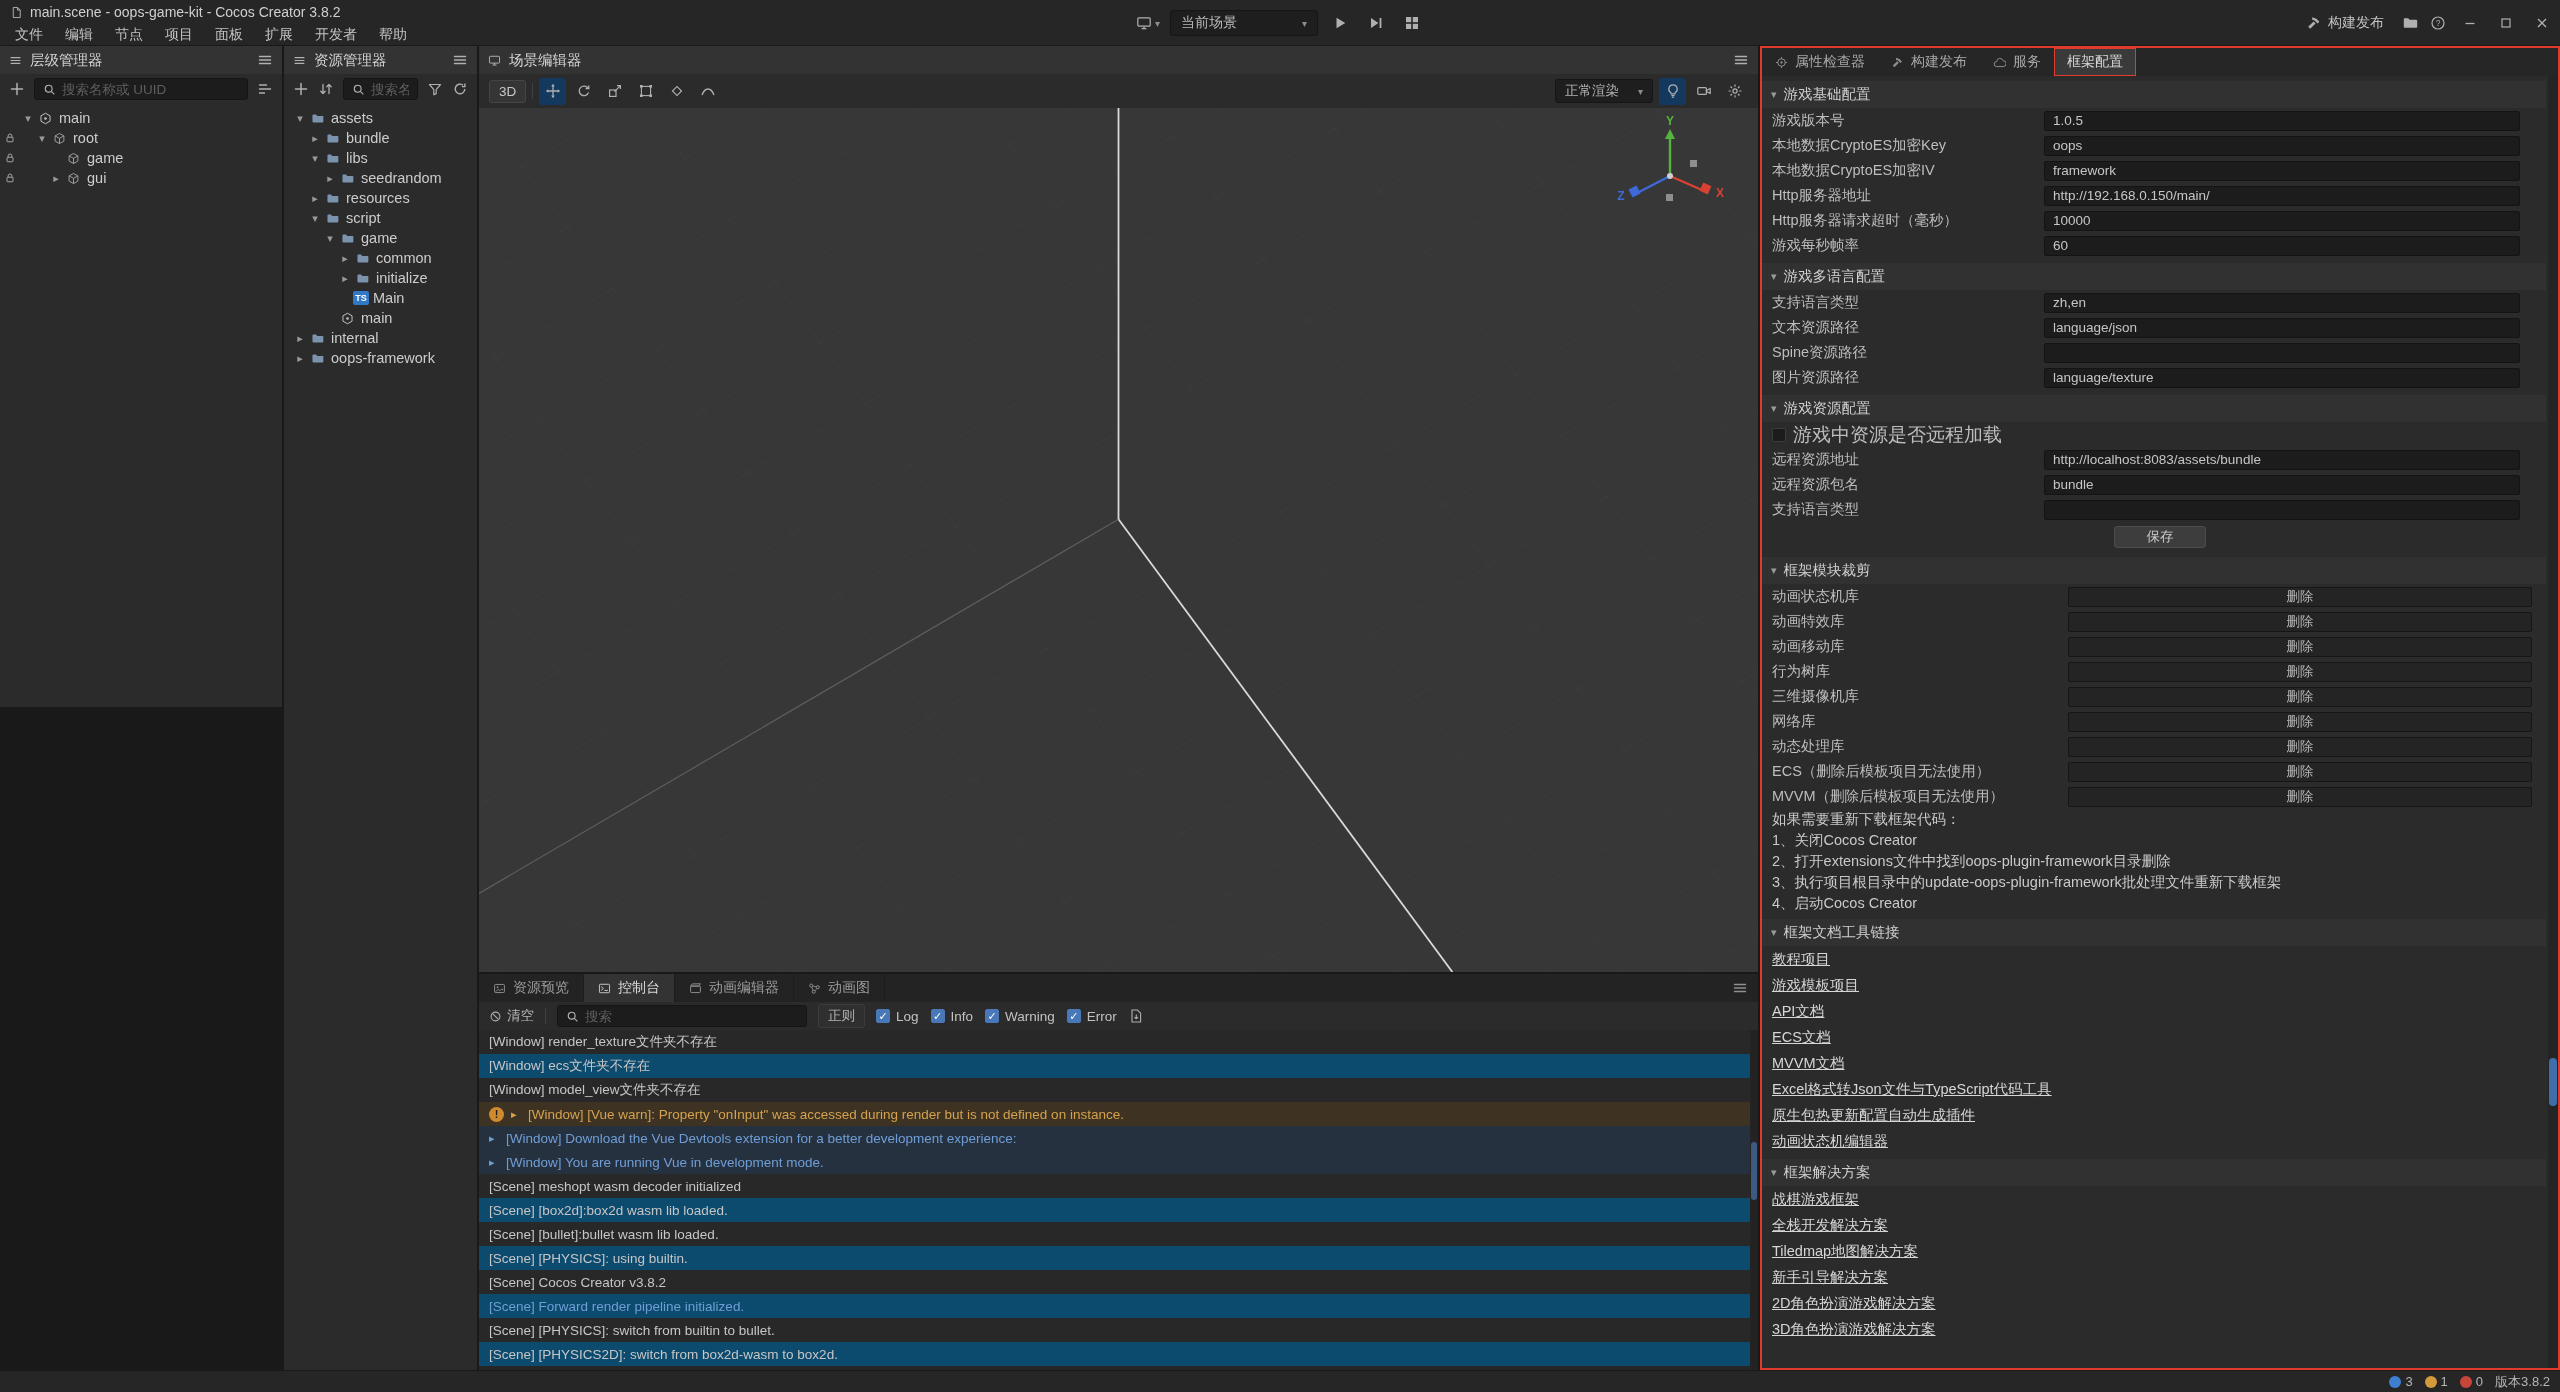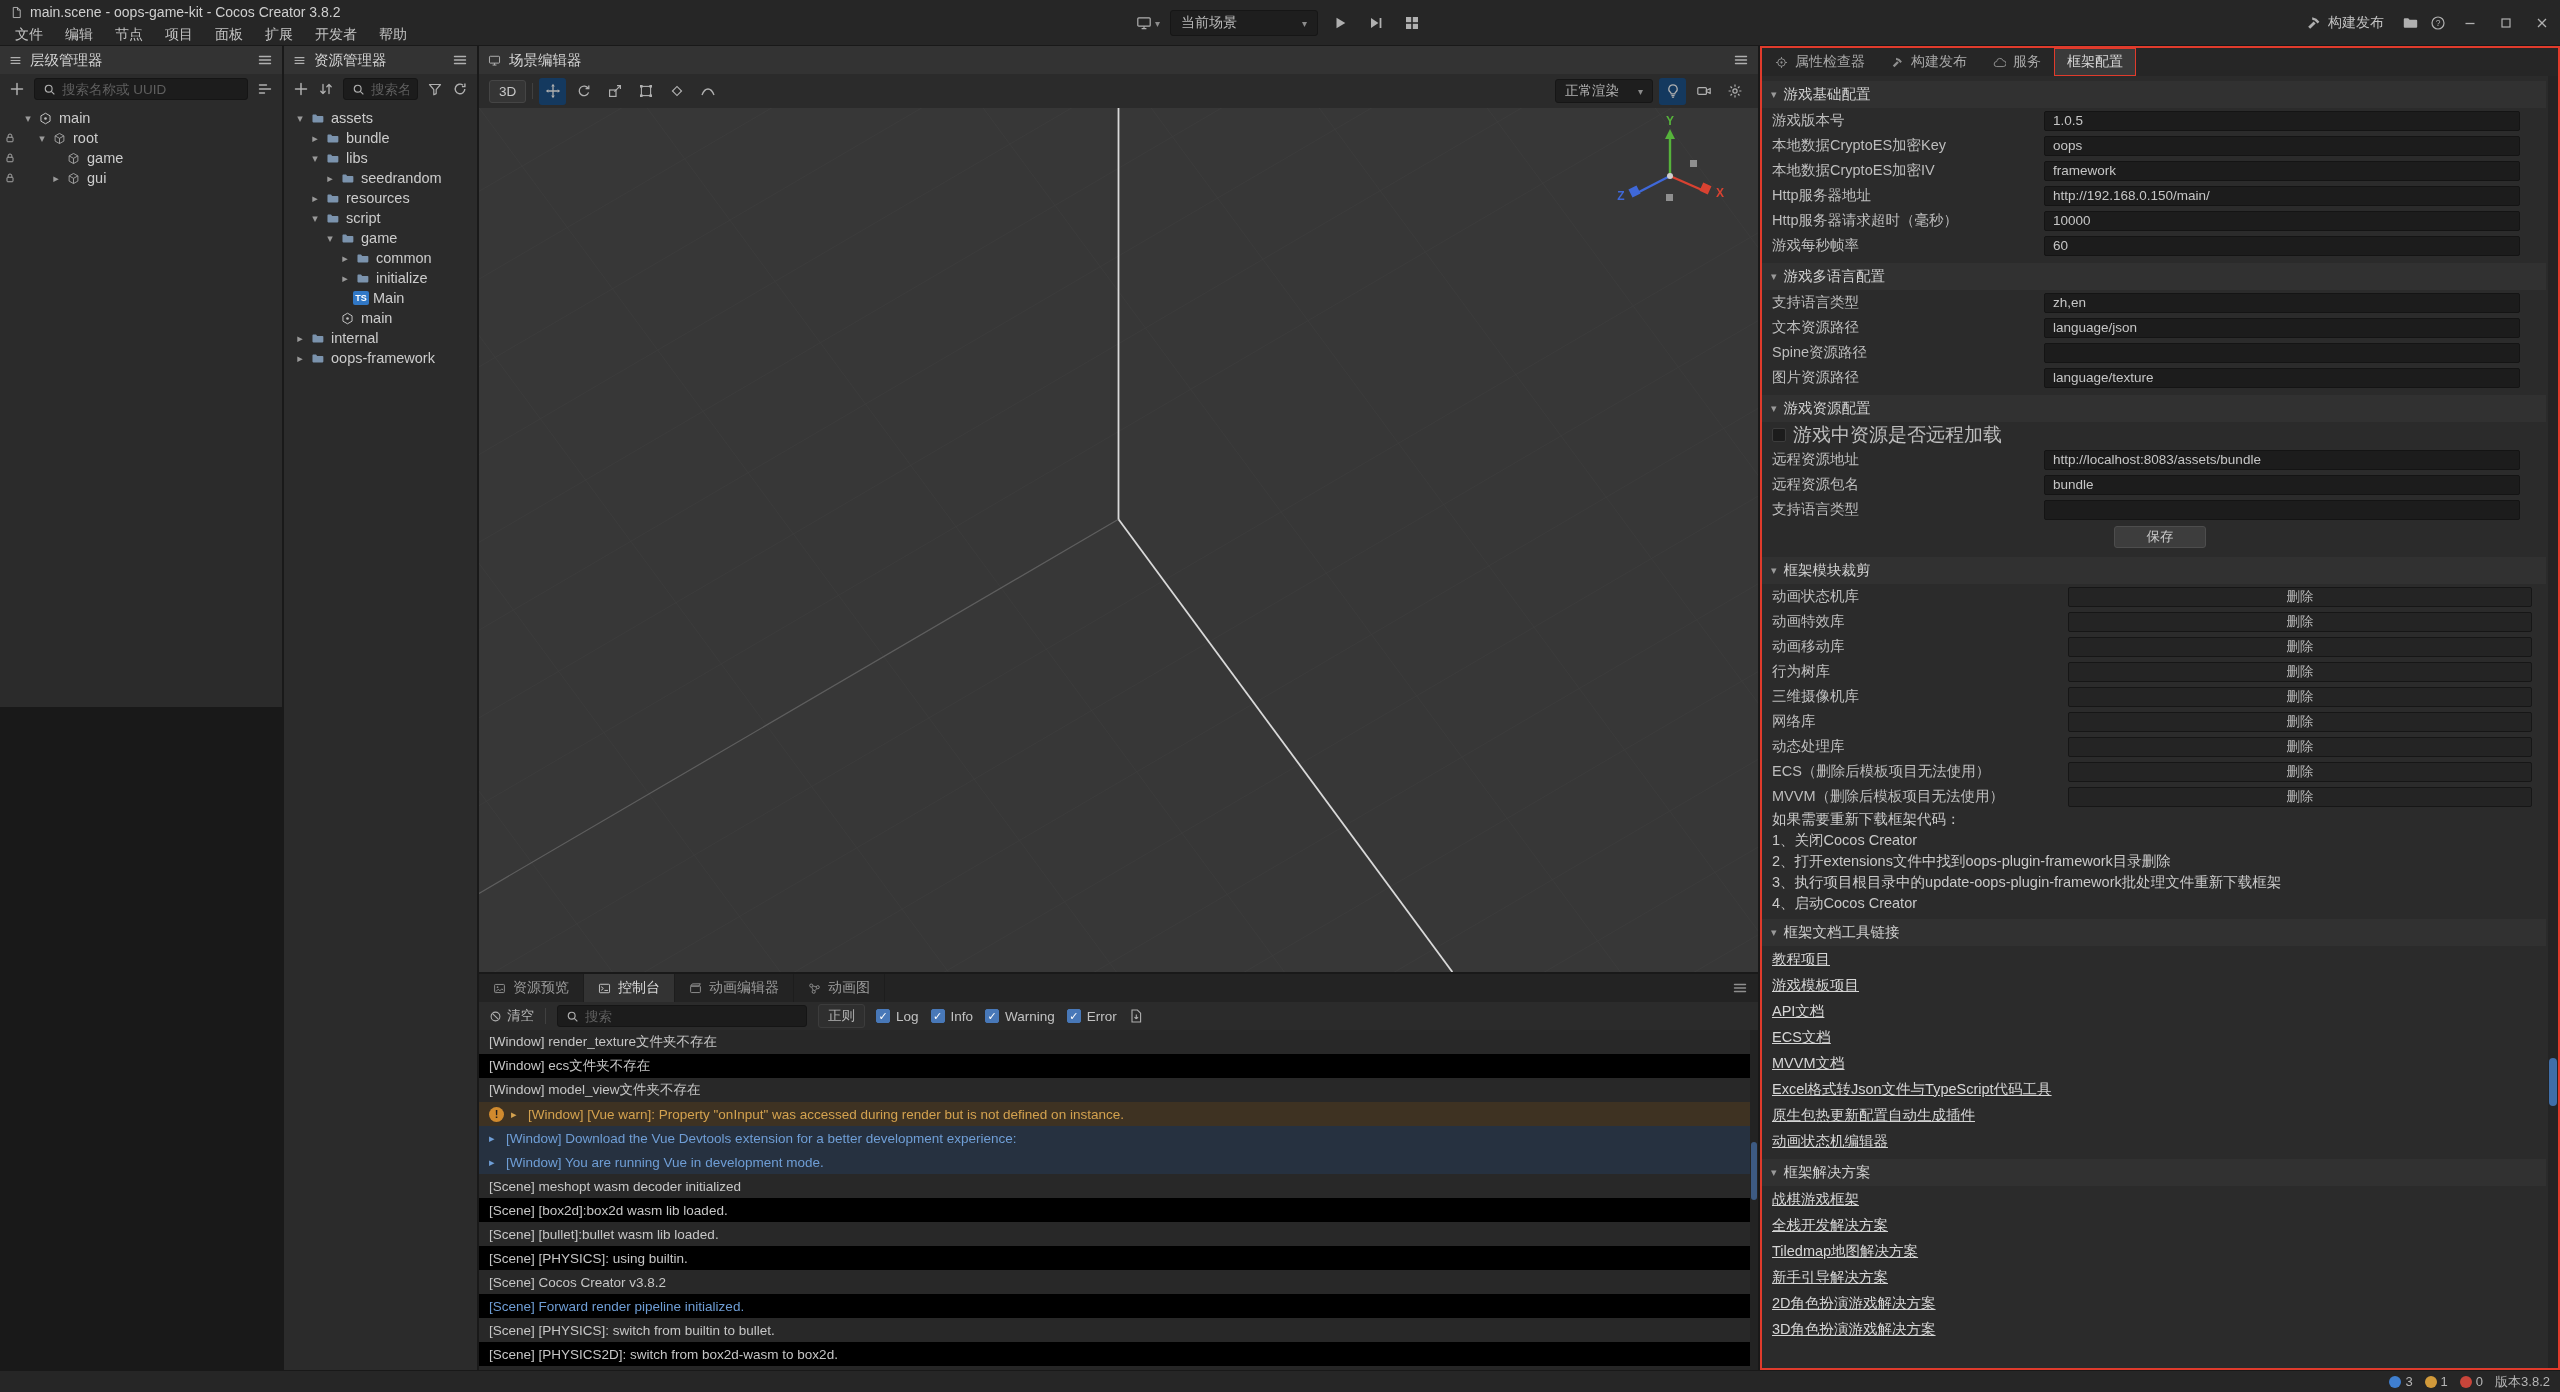--- a/index.html
+++ b/index.html
@@ -78,21 +78,21 @@
   .clear-btn { display: flex; align-items: center; gap: 5px; font-size: 13.5px; color: #b5b5b5; }
   .v-sep { width: 1px; height: 16px; background: #404040; }
   .console-search { width: 250px; flex: none; }
   .regex-chip { font-size: 13.5px; color: #b5b5b5; padding: 2px 9px; border: 1px solid #3c3c3c; border-radius: 3px; background: #2f2f2f; }
   .filter { display: flex; align-items: center; gap: 6px; font-size: 13.5px; color: #c2c2c2; }
   .checkbox { width: 14px; height: 14px; border-radius: 2px; background: #1c1c1c; border: 1px solid #3e3e3e; color: #ffffff; font-size: 11px; display: inline-flex; align-items: center; justify-content: center; }
   .checkbox.checked { background: #4878b8; border-color: #4878b8; }
   .log-wrap { flex: 1; position: relative; overflow: hidden; background: #262626; }
   .log-area { position: absolute; inset: 0 8px 0 0; overflow: hidden; }
   .log-row { height: 24px; display: flex; align-items: center; gap: 7px; padding: 0 10px; font-size: 13.5px; color: #c6c6c6; background: #282828; }
-  .log-row.odd { background: #000000; }
+  .log-row.odd { background: #0c4a6e; }
   .log-row.level-warn { background: #3e3222; color: #d4a24f; }
   .log-row.level-info { background: #263140; color: #6f9ed6; }
   .log-row.level-note { color: #6f9ed6; }
   .log-arrow { font-size: 11px; width: 10px; flex: none; color: inherit; }
   .warn-badge { width: 15px; height: 15px; flex: none; border-radius: 50%; background: #d08a2e; color: #1e1e1e; font-size: 11px; font-weight: bold; display: inline-flex; align-items: center; justify-content: center; }
   .log-scrollbar { position: absolute; top: 0; bottom: 0; right: 0; width: 8px; background: #232323; }
   .log-thumb { position: absolute; right: 1px; width: 6px; height: 58px; top: 33%; background: #3d5a82; border-radius: 3px; }
 
   
   .inspector { position: relative; height: 100%; background: #2b2b2b; border: 2px solid #e03b2c; display: flex; flex-direction: column; }

